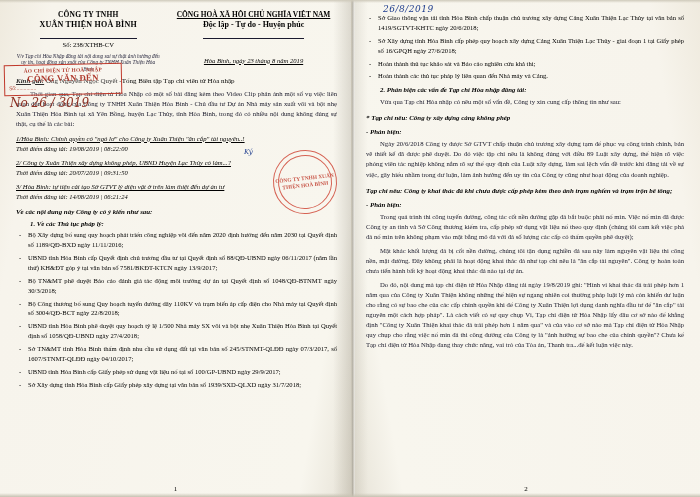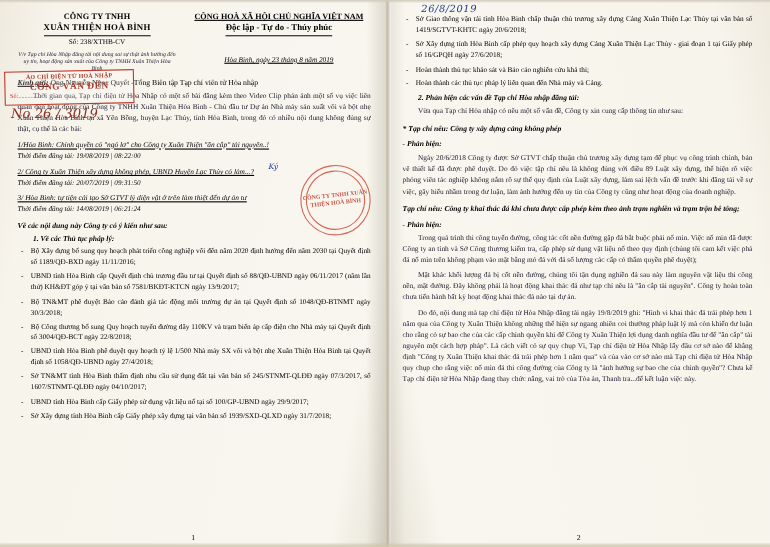--- a/index.html
+++ b/index.html
@@ -67,21 +67,21 @@
     text-align: center;
   }
   .hdr-right {
     width: 52%;
     text-align: center;
     text-decoration: underline;
   }
   .u-line {
     display: inline-block;
     border-bottom: 1px solid #1a1a2e;
-    padding-bottom: 1px;
+    padding-bottom: 7px;
   }
   .org1 { font-size: 7.5px; font-weight: bold; letter-spacing: .2px; }
   .org2 { font-size: 8px; font-weight: bold; letter-spacing: .2px; }
   .sonum { font-size: 6.6px; margin-top: 2px; }
   .motto1 { font-size: 7.4px; font-weight: bold; }
   .motto2 { font-size: 8px; font-weight: bold; }
   .vv-note {
     font-size: 5.3px;
     font-style: italic;
     line-height: 1.25;
@@ -267,21 +267,21 @@
 
     <div class="hdr">
       <div class="hdr-left">
         <div class="org1">CÔNG TY TNHH</div>
         <div class="org2"><span class="u-line">XUÂN THIỆN HOÀ BÌNH</span></div>
         <div class="sonum">Số: 238/XTHB-CV</div>
         <div class="vv-note">V/v Tạp chí Hòa Nhập đăng tải nội dung sai sự thật ảnh hưởng đến uy tín, hoạt động sản xuất của Công ty TNHH Xuân Thiện Hòa Bình</div>
       </div>
       <div class="hdr-right">
         <div class="motto1">CỘNG HOÀ XÃ HỘI CHỦ NGHĨA VIỆT NAM</div>
-        <div class="motto2"><span class="u-line">Độc lập - Tự do - Thủy phúc</span></div>
+        <div class="motto2"><span class="u-line">Độc lập - Tự do - Huyện phúc</span></div>
         <div class="place-date">Hòa Bình, ngày 23 tháng 8 năm 2019</div>
       </div>
     </div>
 
     <div class="title-line">
       <span class="lbl it">Kính gửi:</span>
       <span>Ông Nguyễn Ngọc Quyết -Tổng Biên tập Tạp chí viên tử Hòa nhập</span>
     </div>
 
     <p class="para indent">Thời gian qua, Tạp chí điện tử Hòa Nhập có một số bài đăng kèm theo Video Clip phản ánh một số vụ việc liên quan đến hoạt động của Công ty TNHH Xuân Thiện Hòa Bình - Chủ đầu tư Dự án Nhà máy sản xuất vôi và bột nhẹ Xuân Thiện Hòa Bình tại xã Yên Bồng, huyện Lạc Thủy, tỉnh Hòa Bình, trong đó có nhiều nội dung không đúng sự thật, cụ thể là các bài:</p>

